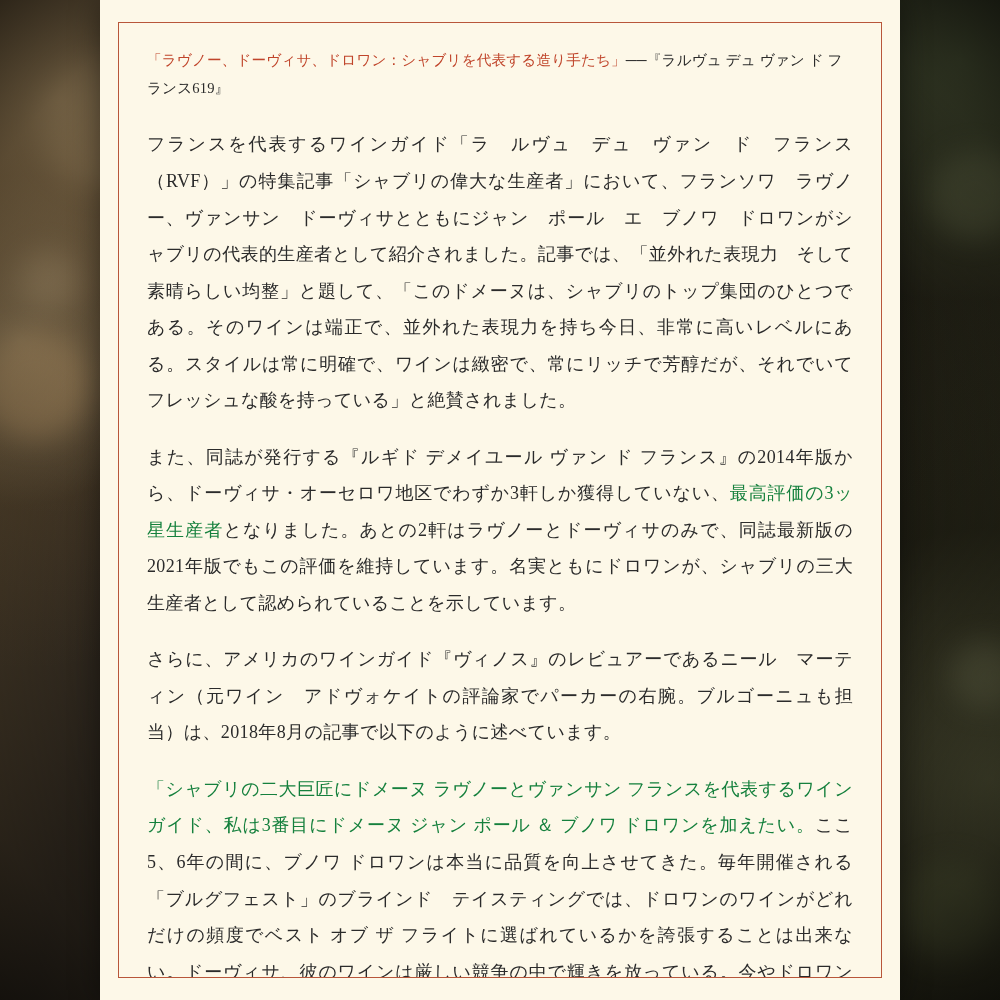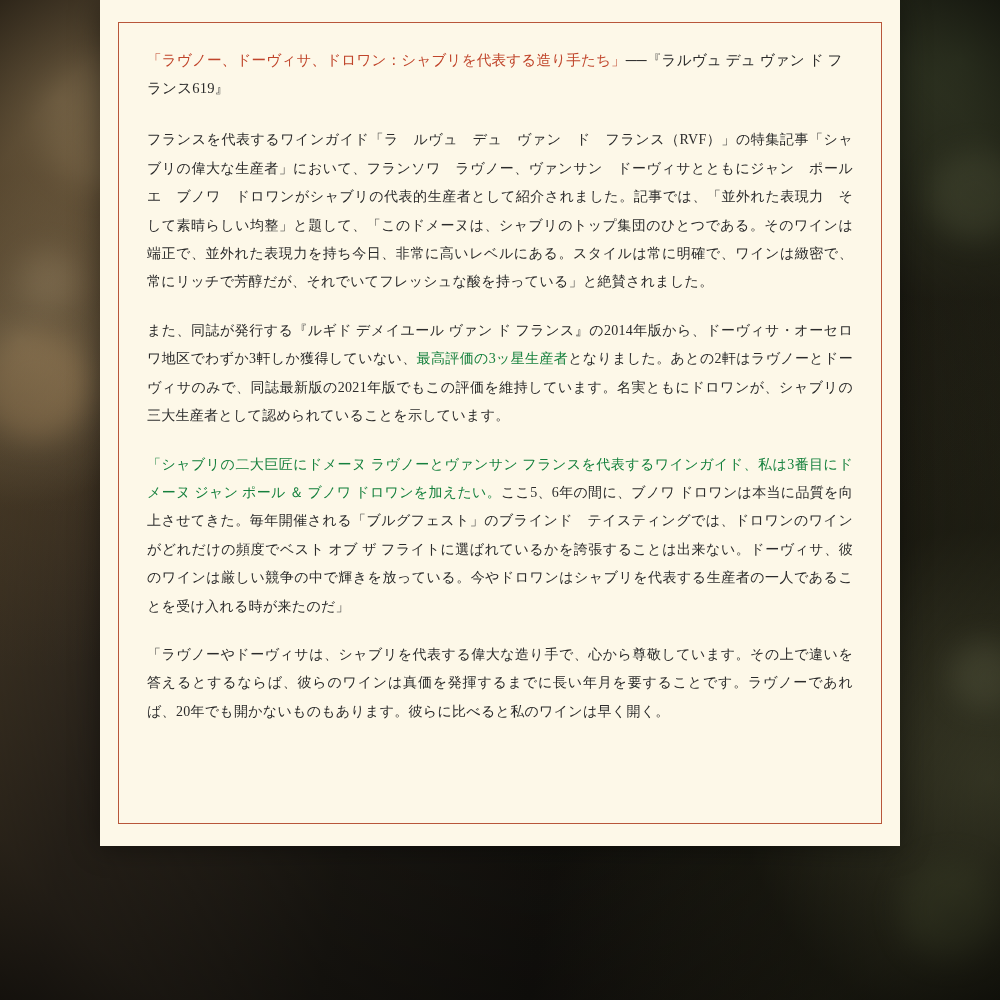--- a/index.html
+++ b/index.html
@@ -46,38 +46,38 @@
   .b4 { left: 950px;  top: 640px; width: 70px;  height: 70px;  background: rgba(210,215,160,0.18); }
   .b5 { left: 40px;   top: 60px;  width: 130px; height: 130px; background: rgba(255,220,160,0.22); }
   .b6 { left: 900px;  top: 860px; width: 100px; height: 100px; background: rgba(120,130,80,0.25); }
 
   
   .page {
     position: absolute;
     left: 100px;
     top: 0;
     width: 800px;
-    height: 846px;
+    height: 1000px;
     background: #fdf8e8;
     box-shadow: 0 0 28px rgba(0,0,0,0.45);
   }
   .article-frame {
     position: absolute;
     left: 18px;
     top: 22px;
     right: 18px;
     bottom: 22px;
     border: 1px solid #b8563a;
     box-sizing: border-box;
     padding: 24px 28px 20px 28px;
     overflow: hidden;
   }
 
   .para {
-    font-size: 14px;
+    font-size: 18px;
     line-height: 2.03;
     color: #2b2b2b;
     margin: 0 0 20px 0;
     text-align: justify;
     text-justify: inter-ideograph;
     letter-spacing: 0.02em;
   }
   .para:last-child { margin-bottom: 0; }
 
   .headline {
@@ -108,18 +108,19 @@
 <div class="page">
   <div class="article-frame">
 
     <p class="headline">
       <span>「ラヴノー、ドーヴィサ、ドロワン：シャブリを代表する造り手たち」</span><span class="src">──</span><span class="src">『ラルヴュ デュ ヴァン ド フランス619』</span>
     </p>
 
     <div>
         <p class="para"><span>フランスを代表するワインガイド「ラ　ルヴュ　デュ　ヴァン　ド　フランス（RVF）」の特集記事「シャブリの偉大な生産者」において、フランソワ　ラヴノー、ヴァンサン　ドーヴィサとともにジャン　ポール　エ　ブノワ　ドロワンがシャブリの代表的生産者として紹介されました。記事では、「並外れた表現力　そして素晴らしい均整」と題して、「このドメーヌは、シャブリのトップ集団のひとつである。そのワインは端正で、並外れた表現力を持ち今日、非常に高いレベルにある。スタイルは常に明確で、ワインは緻密で、常にリッチで芳醇だが、それでいてフレッシュな酸を持っている」と絶賛されました。</span></p>
         <p class="para"><span>また、同誌が発行する『ルギド デメイユール ヴァン ド フランス』の2014年版から、ドーヴィサ・オーセロワ地区でわずか3軒しか獲得していない、</span><span class="hl-red">最高評価の3ッ星生産者</span><span>となりました。あとの2軒はラヴノーとドーヴィサのみで、同誌最新版の2021年版でもこの評価を維持しています。名実ともにドロワンが、シャブリの三大生産者として認められていることを示しています。</span></p>
+        <p class="para"><span>さらに、アメリカのワインガイド『ヴィノス』のレビュアーであるニール　マーティン（元ワイン　アドヴォケイトの評論家でパーカーの右腕。ブルゴーニュも担当）は、2018年8月の記事で以下のように述べています。</span></p>
         <p class="para"><span class="hl-red">「シャブリの二大巨匠にドメーヌ ラヴノーとヴァンサン フランスを代表するワインガイド、私は3番目にドメーヌ ジャン ポール ＆ ブノワ ドロワンを加えたい。</span><span>ここ5、6年の間に、ブノワ ドロワンは本当に品質を向上させてきた。毎年開催される「ブルグフェスト」のブラインド　テイスティングでは、ドロワンのワインがどれだけの頻度でベスト オブ ザ フライトに選ばれているかを誇張することは出来ない。ドーヴィサ、彼のワインは厳しい競争の中で輝きを放っている。今やドロワンはシャブリを代表する生産者の一人であることを受け入れる時が来たのだ」</span></p>
         <p class="para"><span>「ラヴノーやドーヴィサは、シャブリを代表する偉大な造り手で、心から尊敬しています。その上で違いを答えるとするならば、彼らのワインは真価を発揮するまでに長い年月を要することです。ラヴノーであれば、20年でも開かないものもあります。彼らに比べると私のワインは早く開く。</span></p>
       </div>
 
   </div>
 </div>
 
 </body></html>

